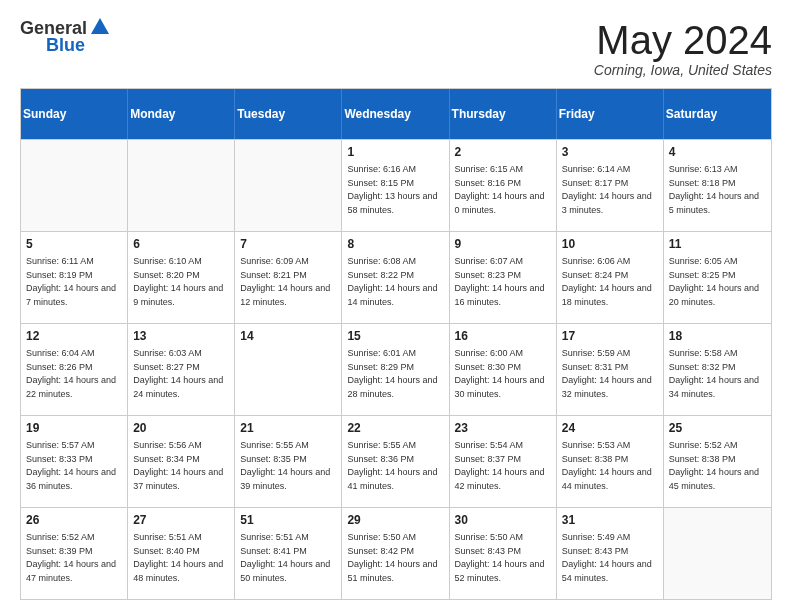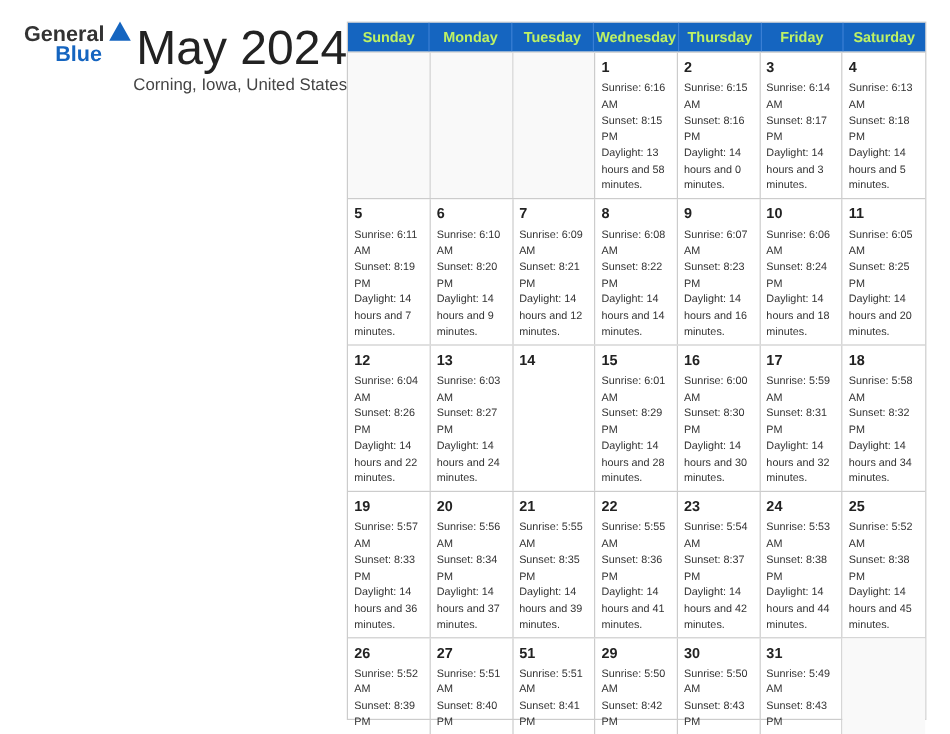--- a/index.html
+++ b/index.html
@@ -8,21 +8,21 @@
       background: #fff;
       width: 792px;
       height: 612px;
       overflow: hidden;
     }
     .page {
       width: 792px;
       height: 612px;
       padding: 18px 20px 12px 20px;
       display: flex;
-      flex-direction: row;
+      flex-direction: column;
     }
     .header {
       display: flex;
       justify-content: space-between;
       align-items: flex-start;
       margin-bottom: 10px;
     }
     .logo {
       display: flex;
       align-items: center;
@@ -35,38 +35,38 @@
     }
     .month-title {
       font-size: 40px;
       font-weight: normal;
       color: #222;
       line-height: 1.1;
     }
     .location {
       font-size: 14px;
       color: #444;
+      font-style: italic;
     }
     .calendar {
       flex: 1;
       display: flex;
       flex-direction: column;
       border: 1px solid #ccc;
     }
     .cal-header-row {
       display: grid;
       grid-template-columns: repeat(7, 1fr);
       background: #1565c0;
     }
     .cal-header-cell {
-      color: #bef264;
+      color: #ffffff;
       font-size: 12px;
       font-weight: bold;
-      text-align: center;
-      padding: 5px 2px;
+      padding: 18px 2px;
       border-right: 1px solid #3a7fd4;
     }
     .cal-header-cell:last-child { border-right: none; }
     .cal-body {
       flex: 1;
       display: flex;
       flex-direction: column;
     }
     .cal-week {
       display: grid;

